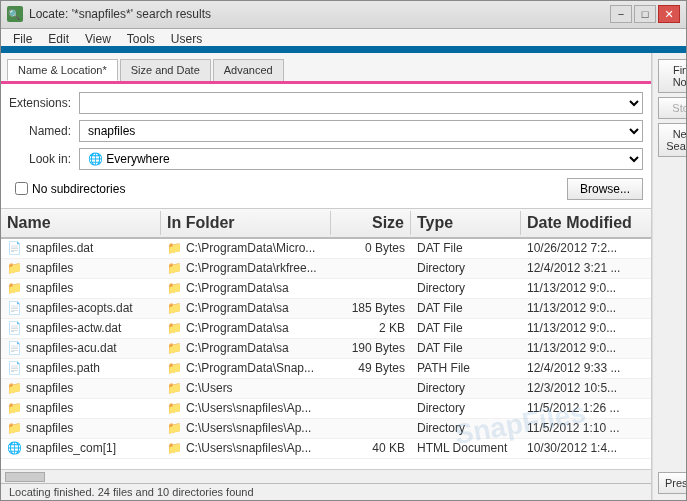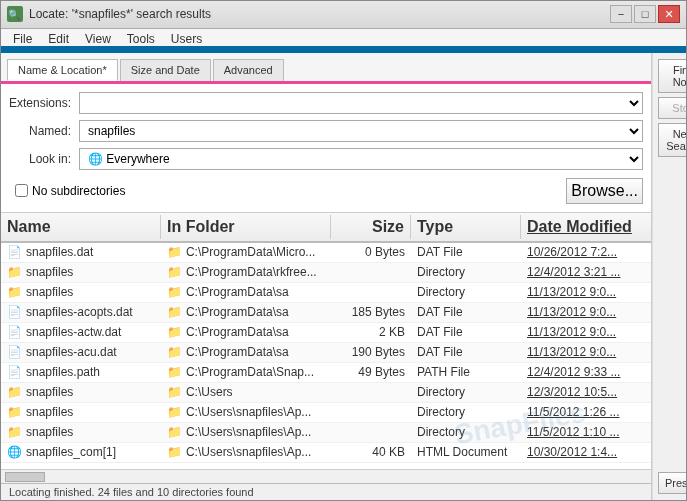--- a/index.html
+++ b/index.html
@@ -138,25 +138,25 @@
     }
     .checkbox-row {
       display: flex;
       align-items: center;
       justify-content: space-between;
       margin-top: 6px;
       padding-left: 6px;
     }
     .checkbox-area { display: flex; align-items: center; gap: 4px; }
     .browse-btn {
-      padding: 3px 4px;
+      padding: 3px 12px;
       border: 1px solid #aaa;
       background: linear-gradient(to bottom, #fefefe, #e8e8e8);
       cursor: pointer;
-      font-size: 16px;
+      font-size: 12px;
     }
     .results-area {
       flex: 1;
       display: flex;
       flex-direction: column;
       overflow: hidden;
     }
     .results-header {
       display: flex;
       background: linear-gradient(to bottom, #f8f8f8, #ececec);
@@ -195,21 +195,21 @@
       padding: 2px 6px;
       flex-shrink: 0;
       white-space: nowrap;
       overflow: hidden;
       text-overflow: ellipsis;
     }
     .col-name { width: 160px; }
     .col-folder { width: 170px; }
     .col-size { width: 80px; text-align: right; }
     .col-type { width: 110px; }
-    .col-date { width: 130px; text-decoration: underline; }
+    .col-date { width: 130px; }
     .scrollbar-horiz {
       height: 14px;
       background: #f0f0f0;
       border-top: 1px solid #ccc;
       display: flex;
       align-items: center;
     }
     .status-bar {
       background: #f0f0f0;
       border-top: 1px solid #bbb;

